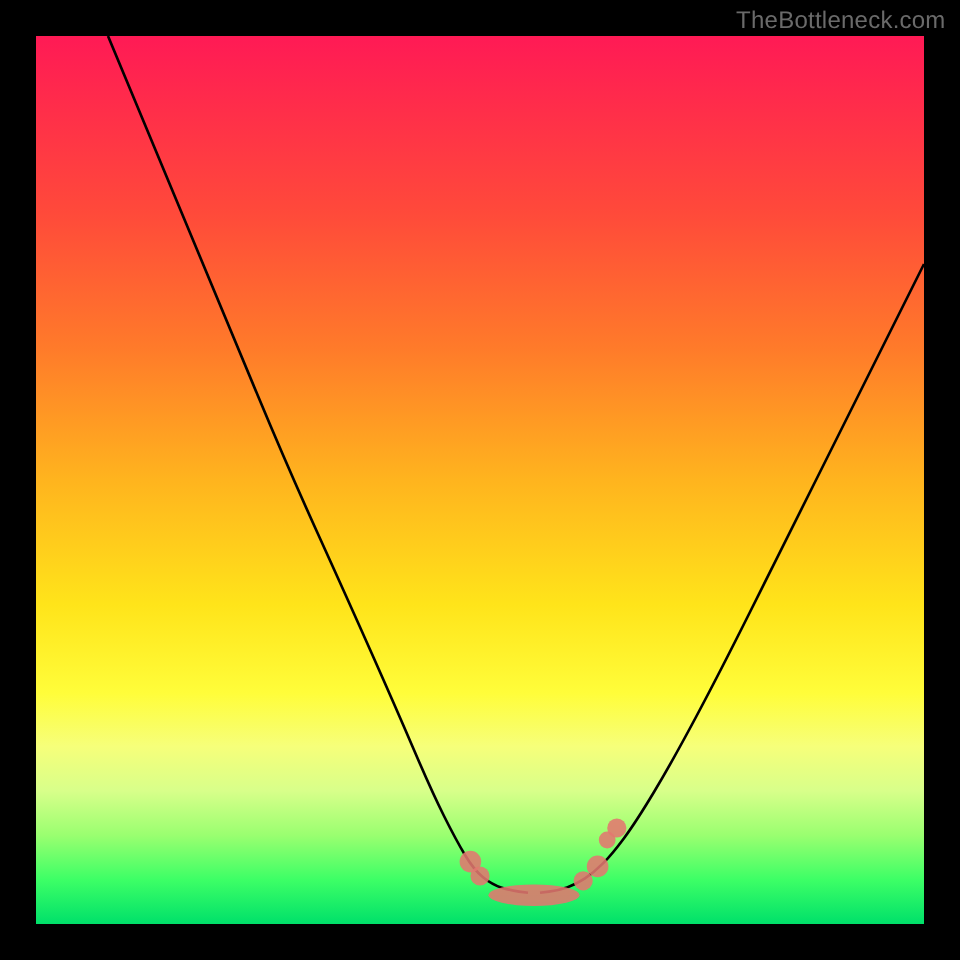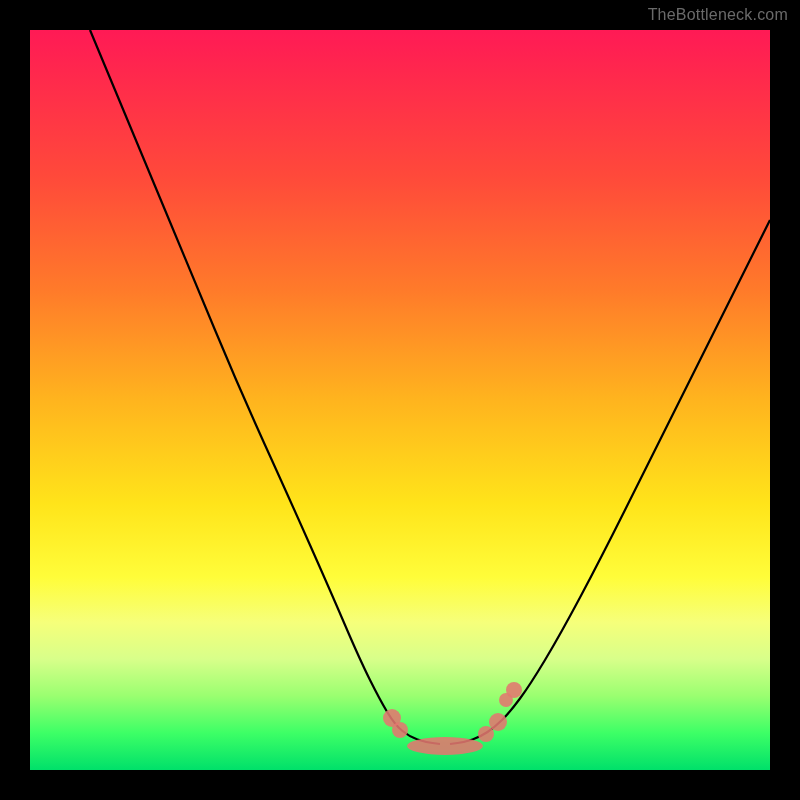--- a/index.html
+++ b/index.html
@@ -61,21 +61,21 @@
   .marker-oval {
     fill: #e3776f;
     fill-opacity: 0.88;
     stroke: none;
   }
   .watermark {
     position: absolute;
     top: 6px;
     right: 12px;
     color: #6a6a6a;
-    font-size: 16px;
+    font-size: 20px;
     font-weight: 400;
     letter-spacing: 0.2px;
     user-select: none;
   }
 </style>
 </head>
 <body>
 
 <div class="frame">
   <div class="watermark">TheBottleneck.com</div>

